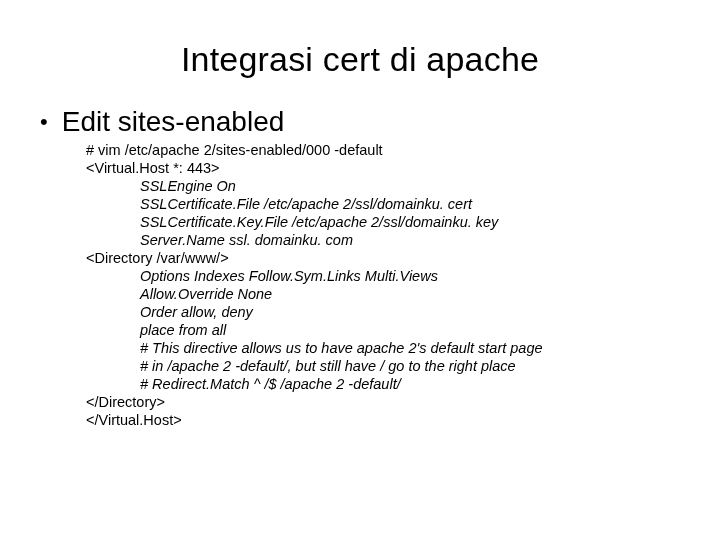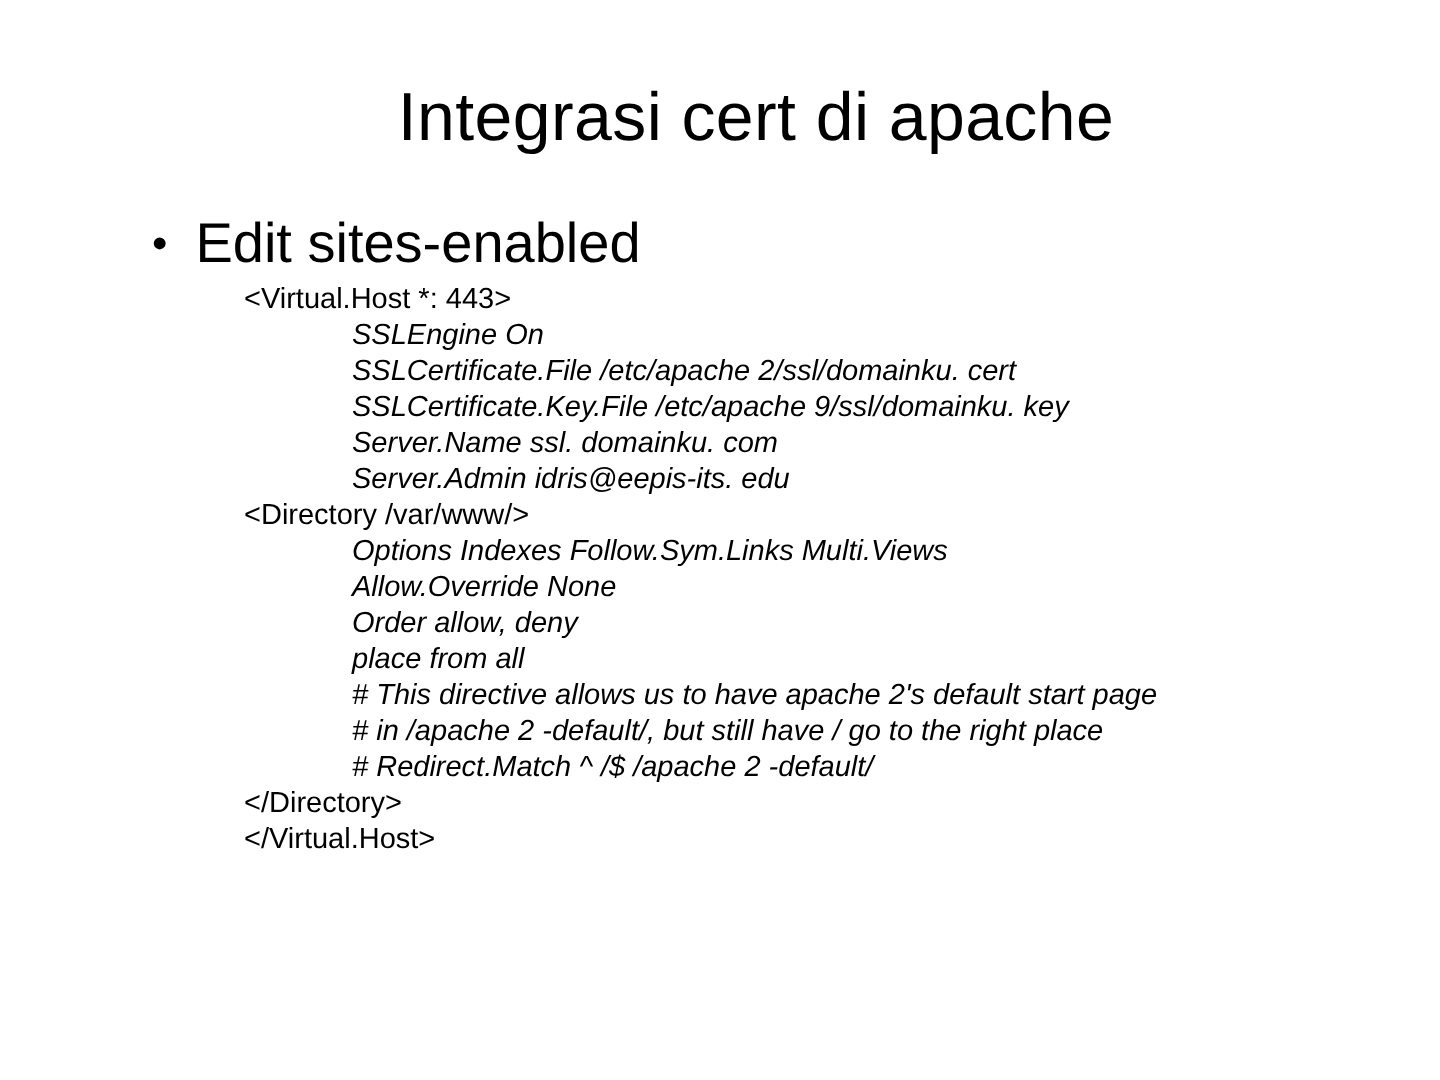--- a/index.html
+++ b/index.html
@@ -1,41 +1,41 @@
 <!DOCTYPE html>
 <html><head>
   <meta charset="utf-8">
   <style>
     * { margin: 0; padding: 0; box-sizing: border-box; }
     html, body { width: 720px; height: 540px; background: #fff; font-family: Arial, Helvetica, sans-serif; color: #000; }
-    .slide { width: 720px; height: 540px; position: relative; padding: 30px 60px 20px 96px; }
+    .slide { width: 720px; height: 540px; position: relative; padding: 30px 60px 20px 60px; }
     .title { font-size: 34px; font-weight: 400; text-align: center; margin-top: 10px; margin-bottom: 30px; letter-spacing: 0.2px; }
     .bullet-row { display: flex; align-items: flex-start; margin-bottom: 6px; }
     .bullet-dot { font-size: 22px; line-height: 26px; margin-right: 14px; margin-left: -20px; }
     .bullet-text { font-size: 28px; line-height: 26px; }
     .code-block { font-size: 14.5px; line-height: 18px; margin-left: 26px; margin-top: 2px; font-family: Arial, Helvetica, sans-serif; }
     .code-line { white-space: pre; }
     .indent { padding-left: 54px; font-style: italic; }
   </style>
 </head>
 <body>
 
 <div class="slide">
   <h1 class="title">Integrasi cert di apache</h1>
   <div class="bullet-row">
     <span class="bullet-dot">•</span>
     <span class="bullet-text">Edit sites-enabled</span>
   </div>
   <div class="code-block" id="code-block">
+      <div class="code-line"># vim /etc/apache 2/sites-enabled/000 -default</div>
       <div class="code-line">&lt;Virtual.Host *: 443&gt;</div>
       <div class="code-line indent">SSLEngine On</div>
       <div class="code-line indent">SSLCertificate.File /etc/apache 2/ssl/domainku. cert</div>
-      <div class="code-line indent">SSLCertificate.Key.File /etc/apache 9/ssl/domainku. key</div>
+      <div class="code-line indent">SSLCertificate.Key.File /etc/apache 2/ssl/domainku. key</div>
       <div class="code-line indent">Server.Name ssl. domainku. com</div>
-      <div class="code-line indent">Server.Admin idris@eepis-its. edu</div>
       <div class="code-line">&lt;Directory /var/www/&gt;</div>
       <div class="code-line indent">Options Indexes Follow.Sym.Links Multi.Views</div>
       <div class="code-line indent">Allow.Override None</div>
       <div class="code-line indent">Order allow, deny</div>
       <div class="code-line indent">place from all</div>
       <div class="code-line indent"># This directive allows us to have apache 2's default start page</div>
       <div class="code-line indent"># in /apache 2 -default/, but still have / go to the right place</div>
       <div class="code-line indent"># Redirect.Match ^ /$ /apache 2 -default/</div>
       <div class="code-line">&lt;/Directory&gt;</div>
       <div class="code-line">&lt;/Virtual.Host&gt;</div>

